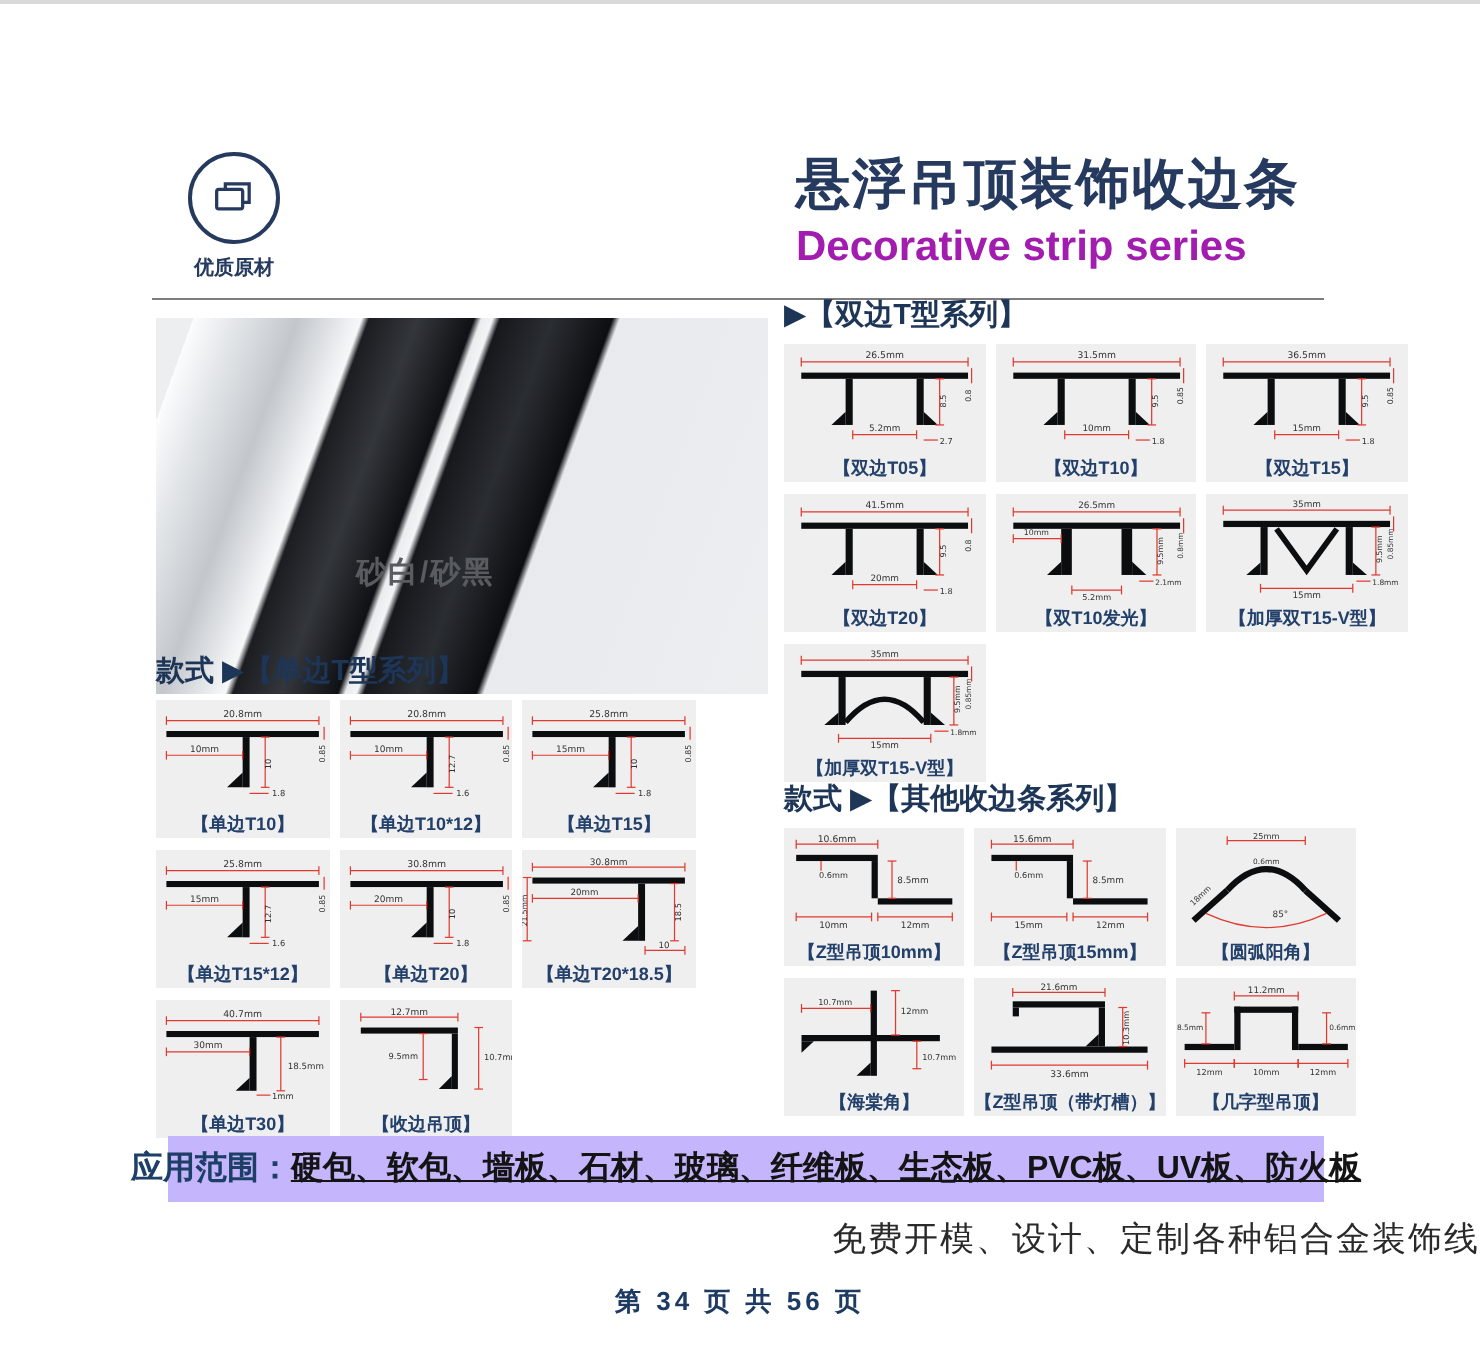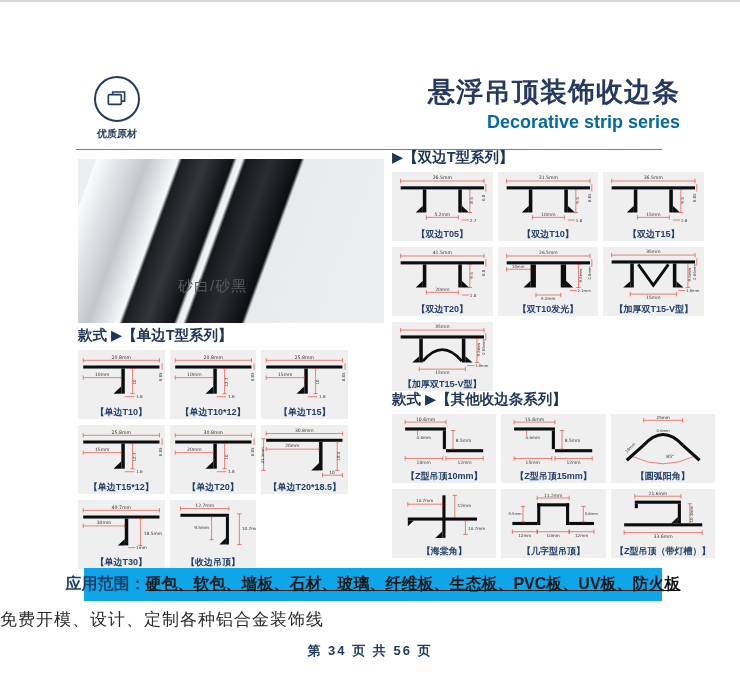--- a/index.html
+++ b/index.html
@@ -5,52 +5,52 @@
   html,body{margin:0;padding:0;background:#fff;}
   .page{position:relative;width:740px;height:676px;background:#fff;overflow:hidden;
         font-family:"Liberation Sans","DejaVu Sans",sans-serif;border-top:2px solid #d9d9d9;}
   
   .features{position:absolute;left:84px;top:74px;display:flex;gap:20px;}
   .feature{width:66px;text-align:center;}
   .icon-circle{width:42px;height:42px;border:2.4px solid #253a5e;border-radius:50%;
         margin:0 auto;display:flex;align-items:center;justify-content:center;background:#fff;}
   .icon-circle.filled{background:#253a5e;}
   .feature-label{margin-top:5px;font-size:10px;font-weight:600;color:#253a5e;white-space:nowrap;}
-  .titles{position:absolute;top:72px;right:60px;text-align:right;}
+  .titles{position:absolute;top:72px;right:90px;}
   .title-cn{font-size:27px;font-weight:bold;color:#253a5e;letter-spacing:1px;}
-  .title-en{font-size:18px;font-weight:600;color:#0369a1;margin-top:2px;}
+  .title-en{font-size:21px;font-weight:600;color:#a21caf;margin-top:2px;}
   .hr{position:absolute;top:147px;left:76px;width:586px;border-top:1.5px solid #7c7c7c;}
   
-  .photo{position:absolute;left:78px;top:157px;width:306px;height:164px;background:#eab308;overflow:hidden;}
+  .photo{position:absolute;left:78px;top:157px;width:306px;height:188px;background:#eab308;overflow:hidden;font-weight:bold;}
   .strips{position:absolute;inset:0;
     background:linear-gradient(110deg,
       #eceef0 0%,#eceef0 5%,
       #fbfcfd 5%,#e2e5e8 11%,#c3c7cc 19%,#eef0f2 26%,#f6f7f8 27.5%,
       #1b1d21 28.5%,#33363b 35%,#0f1114 42.5%,
       #eaecee 43.5%,#f3f4f6 45%,
       #16181c 46%,#2a2d32 53%,#0c0e11 61%,
       #e8eaed 62%,#eceef0 100%);}
   .photo-caption{position:absolute;left:100px;top:118px;font-size:15px;color:#585b5f;letter-spacing:1px;}
   
   .section{position:absolute;}
   .sec-title{font-size:14.5px;font-weight:bold;color:#1d3557;margin-bottom:5px;white-space:nowrap;}
   .grid{display:grid;grid-template-columns:repeat(3,1fr);gap:6px 5px;}
   .card{background:#efefef;height:68px;padding-top:1px;}
   .card svg{display:block;margin:0 auto;}
   .card-label{font-size:9px;font-weight:bold;color:#23406b;text-align:center;white-space:nowrap;overflow:hidden;}
   #sec-double-t{left:392px;top:146px;width:312px;}
   #sec-single-t{left:78px;top:324px;width:270px;}
-  #sec-other{left:392px;top:388px;width:323px;}
+  #sec-other{left:392px;top:388px;width:286px;}
   svg text{font-family:"DejaVu Sans",sans-serif;}
   
-  .app-bar{position:absolute;left:84px;top:566px;width:578px;height:33px;background:#0ea5e9;
+  .app-bar{position:absolute;left:84px;top:566px;width:578px;height:33px;background:#c4b5fd;
         display:flex;align-items:center;justify-content:center;font-size:16px;font-weight:bold;white-space:nowrap;}
   .app-prefix{color:#1d3f66;}
   .app-text{color:#141414;text-decoration:underline;}
-  .custom-note{position:absolute;top:606px;left:0;width:100%;text-align:left;font-size:17px;color:#2a2a2a;letter-spacing:1px;}
+  .custom-note{position:absolute;top:606px;left:0;width:100%;text-align:right;font-size:17px;color:#2a2a2a;letter-spacing:1px;}
   .page-number{position:absolute;top:640px;left:0;width:100%;text-align:center;font-size:13px;font-weight:bold;color:#1d3a63;letter-spacing:2px;}
 </style>
 </head>
 <body>
 
 <div class="page">
 
   <div class="features" id="features">
       <div class="feature">
         <div class="icon-circle">
@@ -549,20 +549,42 @@
             <line x1="59.5" y1="6" x2="64.5" y2="6" stroke="#e03a2f" stroke-width="0.7"></line>
             <line x1="59.5" y1="31" x2="64.5" y2="31" stroke="#e03a2f" stroke-width="0.7"></line>
             <line x1="62" y1="6" x2="62" y2="31" stroke="#e03a2f" stroke-width="0.7"></line>
             <text x="65" y="19" font-size="4.8" fill="#333" text-anchor="start">12mm</text>
             <line x1="71.5" y1="34.5" x2="76.5" y2="34.5" stroke="#e03a2f" stroke-width="0.7"></line>
             <line x1="71.5" y1="50" x2="76.5" y2="50" stroke="#e03a2f" stroke-width="0.7"></line>
             <line x1="74" y1="34.5" x2="74" y2="50" stroke="#e03a2f" stroke-width="0.7"></line>
             <text x="77" y="45" font-size="4.6" fill="#333" text-anchor="start">10.7mm</text>
           </svg>
           <div class="card-label">【海棠角】</div>
+        </div>
+        <div class="card">
+          <svg viewBox="0 0 100 62" height="55" width="100%" preserveAspectRatio="xMidYMid meet">
+            <rect x="18" y="12" width="52" height="3.5" fill="#0c0d0f"></rect>
+            <rect x="18" y="15.5" width="3.5" height="5" fill="#0c0d0f"></rect>
+            <rect x="66.5" y="15.5" width="3.5" height="22" fill="#0c0d0f"></rect>
+            <polygon points="66.5,37.5 59,37.5 66.5,30.5" fill="#0c0d0f"></polygon>
+            <rect x="6" y="37.5" width="88" height="3.5" fill="#0c0d0f"></rect>
+            <line x1="18" y1="4.5" x2="18" y2="9.5" stroke="#e03a2f" stroke-width="0.7"></line>
+            <line x1="70" y1="4.5" x2="70" y2="9.5" stroke="#e03a2f" stroke-width="0.7"></line>
+            <line x1="18" y1="7" x2="70" y2="7" stroke="#e03a2f" stroke-width="0.7"></line>
+            <text x="44" y="5.5" font-size="5" fill="#333" text-anchor="middle">21.6mm</text>
+            <line x1="77.5" y1="15.5" x2="82.5" y2="15.5" stroke="#e03a2f" stroke-width="0.7"></line>
+            <line x1="77.5" y1="37.5" x2="82.5" y2="37.5" stroke="#e03a2f" stroke-width="0.7"></line>
+            <line x1="80" y1="15.5" x2="80" y2="37.5" stroke="#e03a2f" stroke-width="0.7"></line>
+            <text x="83.5" y="27" font-size="4.6" fill="#333" text-anchor="middle" transform="rotate(-90 83.5 27)">10.3mm</text>
+            <line x1="6" y1="45.5" x2="6" y2="50.5" stroke="#e03a2f" stroke-width="0.7"></line>
+            <line x1="94" y1="45.5" x2="94" y2="50.5" stroke="#e03a2f" stroke-width="0.7"></line>
+            <line x1="6" y1="48" x2="94" y2="48" stroke="#e03a2f" stroke-width="0.7"></line>
+            <text x="50" y="54.5" font-size="5.2" fill="#333" text-anchor="middle">33.6mm</text>
+          </svg>
+          <div class="card-label">【Z型吊顶（带灯槽）】</div>
         </div>
         <div class="card">
           <svg viewBox="0 0 100 62" height="55" width="100%" preserveAspectRatio="xMidYMid meet">
             <rect x="4" y="36" width="28" height="3.5" fill="#0c0d0f"></rect>
             <rect x="32" y="15" width="3.5" height="24.5" fill="#0c0d0f"></rect>
             <rect x="32" y="15" width="36" height="3.5" fill="#0c0d0f"></rect>
             <rect x="64.5" y="15" width="3.5" height="24.5" fill="#0c0d0f"></rect>
             <rect x="68" y="36" width="28" height="3.5" fill="#0c0d0f"></rect>
             <line x1="32" y1="6.5" x2="32" y2="11.5" stroke="#e03a2f" stroke-width="0.7"></line>
             <line x1="68" y1="6.5" x2="68" y2="11.5" stroke="#e03a2f" stroke-width="0.7"></line>
@@ -584,42 +606,20 @@
             <line x1="68" y1="44.5" x2="68" y2="49.5" stroke="#e03a2f" stroke-width="0.7"></line>
             <line x1="32" y1="47" x2="68" y2="47" stroke="#e03a2f" stroke-width="0.7"></line>
             <text x="50" y="53.5" font-size="4.6" fill="#333" text-anchor="middle">10mm</text>
             <line x1="68" y1="44.5" x2="68" y2="49.5" stroke="#e03a2f" stroke-width="0.7"></line>
             <line x1="96" y1="44.5" x2="96" y2="49.5" stroke="#e03a2f" stroke-width="0.7"></line>
             <line x1="68" y1="47" x2="96" y2="47" stroke="#e03a2f" stroke-width="0.7"></line>
             <text x="82" y="53.5" font-size="4.6" fill="#333" text-anchor="middle">12mm</text>
           </svg>
           <div class="card-label">【几字型吊顶】</div>
         </div>
-        <div class="card">
-          <svg viewBox="0 0 100 62" height="55" width="100%" preserveAspectRatio="xMidYMid meet">
-            <rect x="18" y="12" width="52" height="3.5" fill="#0c0d0f"></rect>
-            <rect x="18" y="15.5" width="3.5" height="5" fill="#0c0d0f"></rect>
-            <rect x="66.5" y="15.5" width="3.5" height="22" fill="#0c0d0f"></rect>
-            <polygon points="66.5,37.5 59,37.5 66.5,30.5" fill="#0c0d0f"></polygon>
-            <rect x="6" y="37.5" width="88" height="3.5" fill="#0c0d0f"></rect>
-            <line x1="18" y1="4.5" x2="18" y2="9.5" stroke="#e03a2f" stroke-width="0.7"></line>
-            <line x1="70" y1="4.5" x2="70" y2="9.5" stroke="#e03a2f" stroke-width="0.7"></line>
-            <line x1="18" y1="7" x2="70" y2="7" stroke="#e03a2f" stroke-width="0.7"></line>
-            <text x="44" y="5.5" font-size="5" fill="#333" text-anchor="middle">21.6mm</text>
-            <line x1="77.5" y1="15.5" x2="82.5" y2="15.5" stroke="#e03a2f" stroke-width="0.7"></line>
-            <line x1="77.5" y1="37.5" x2="82.5" y2="37.5" stroke="#e03a2f" stroke-width="0.7"></line>
-            <line x1="80" y1="15.5" x2="80" y2="37.5" stroke="#e03a2f" stroke-width="0.7"></line>
-            <text x="83.5" y="27" font-size="4.6" fill="#333" text-anchor="middle" transform="rotate(-90 83.5 27)">10.3mm</text>
-            <line x1="6" y1="45.5" x2="6" y2="50.5" stroke="#e03a2f" stroke-width="0.7"></line>
-            <line x1="94" y1="45.5" x2="94" y2="50.5" stroke="#e03a2f" stroke-width="0.7"></line>
-            <line x1="6" y1="48" x2="94" y2="48" stroke="#e03a2f" stroke-width="0.7"></line>
-            <text x="50" y="54.5" font-size="5.2" fill="#333" text-anchor="middle">33.6mm</text>
-          </svg>
-          <div class="card-label">【Z型吊顶（带灯槽）】</div>
-        </div>
       </div>
   </div>
 
   <div class="app-bar">
     <span class="app-prefix">应用范围：</span>
     <span class="app-text">硬包、软包、墙板、石材、玻璃、纤维板、生态板、PVC板、UV板、防火板</span>
   </div>
 
   <div class="custom-note">免费开模、设计、定制各种铝合金装饰线</div>
   <div class="page-number">第 34 页 共 56 页</div>

